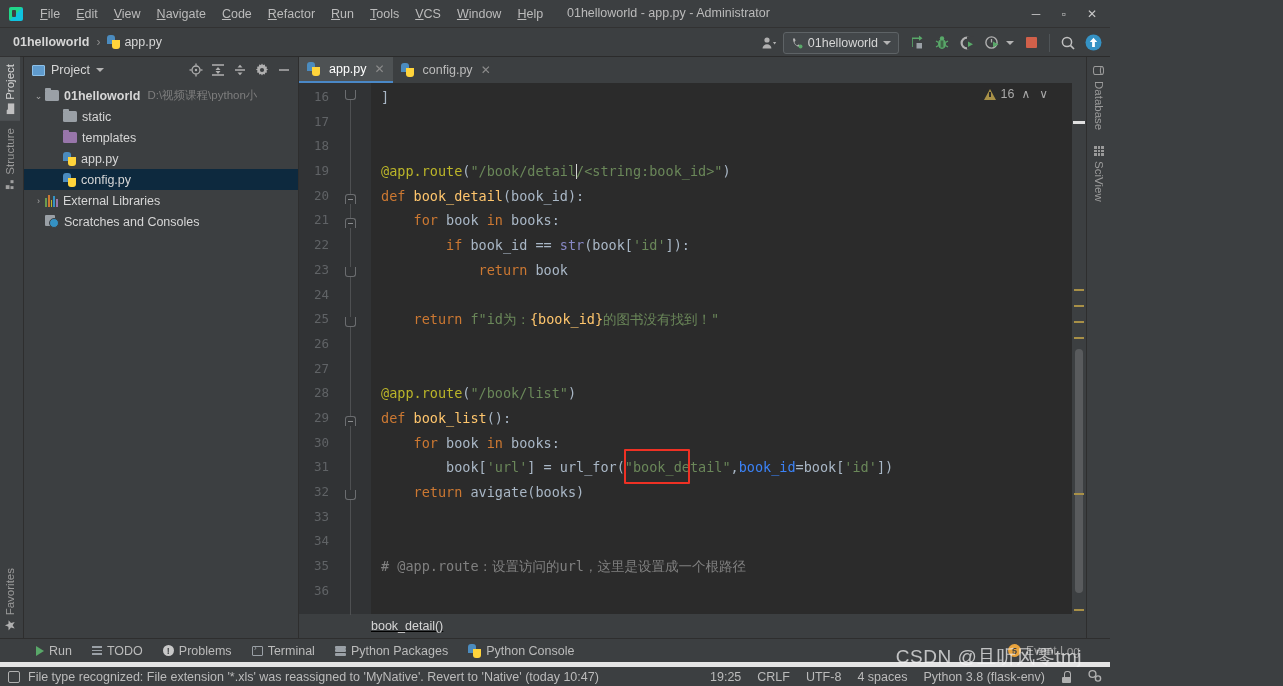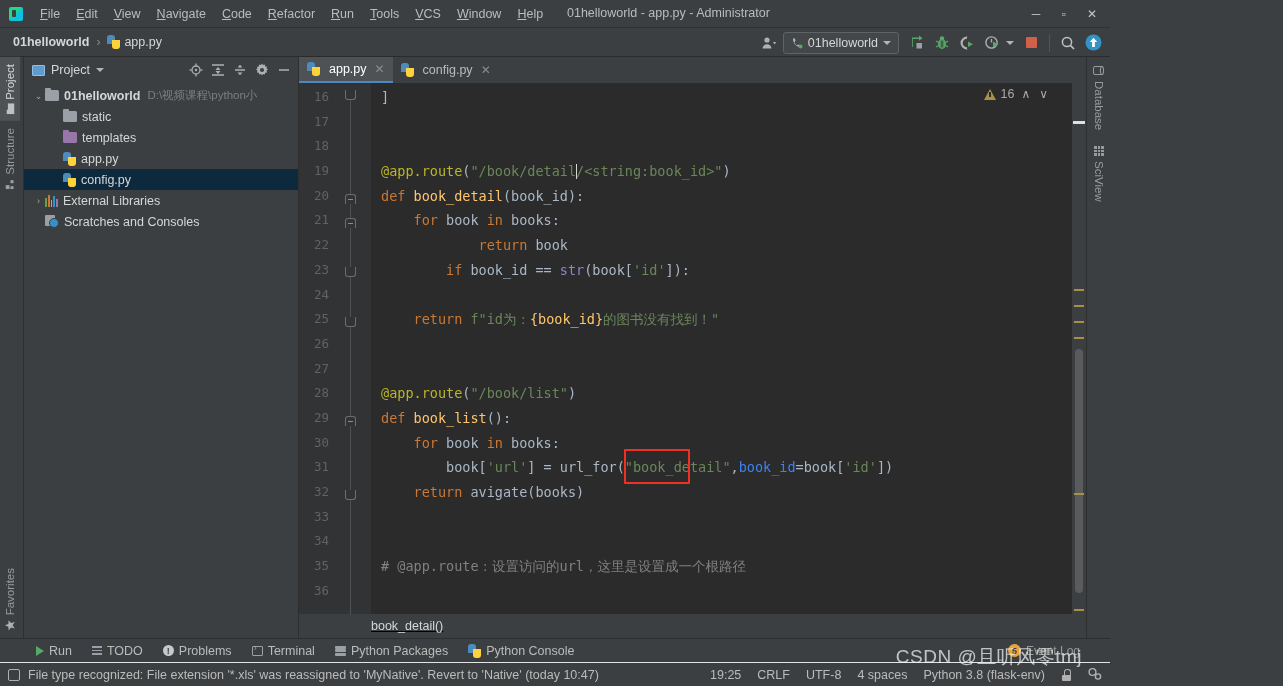--- a/index.html
+++ b/index.html
@@ -189,21 +189,21 @@
   .term-icon{ width:11px;height:10px;border:1.5px solid #9aa0a6;border-radius:1px;position:relative;}
   .term-icon::after{content:"\203A";position:absolute;left:1px;top:-4px;color:#9aa0a6;font-size:9px;}
   .pkg-icon{ width:11px;height:10px;position:relative;}
   .pkg-icon i{position:absolute;left:0;width:11px;height:3px;background:#9aa0a6;border-radius:1px;}
   .evlog { position:absolute; right: 30px; display:flex; align-items:center; gap:5px; color:#9a9a9a; font-size:12px;}
   .badge { width:13px;height:13px;border-radius:50%;background:#e8a33d;color:#3c3f41;font-size:9px;font-weight:bold;display:flex;align-items:center;justify-content:center;}
 
   
   .statusbar {
     height: 24px; background: #3c3f41; display:flex; align-items:center;
-    flex: none; padding: 0 8px; position: relative; border-top:1px solid #e5e5e5;
+    flex: none; padding: 0 8px; position: relative; border-top:5px solid #e5e5e5;
   }
   .sb-msg { color:#bbbbbb; font-size:12.5px; display:flex; align-items:center; gap:8px; white-space:nowrap;}
   .sb-icon{ width:12px;height:12px;border:1.5px solid #b0b0b0;border-radius:2px;flex:none;}
   .sb-right{ position:absolute; right:8px; display:flex; align-items:center; gap:16px; color:#bbbbbb; font-size:12.5px; white-space:nowrap;}
   .lock-icon{ width:11px;height:12px;position:relative;}
   .lock-icon::before{content:"";position:absolute;left:1px;bottom:0;width:9px;height:6px;background:#b0b0b0;border-radius:1px;}
   .lock-icon::after{content:"";position:absolute;left:3px;top:0;width:5px;height:6px;border:1.5px solid #b0b0b0;border-bottom:none;border-radius:3px 3px 0 0;}
 
   
   .watermark {
@@ -497,22 +497,22 @@
           </div>
 
         <div class="code" id="code-root">
           <div class="annot" style="left:253px; top:366px; width:66px; height:35px;"></div>
         <div class="cl"><span class="k-txt">]</span></div>
             <div class="cl"></div>
             <div class="cl"></div>
             <div class="cl"><span class="k-dec">@app.route</span><span class="k-txt">(</span><span class="k-str">"/book/detail</span><span class="caret-bar"></span><span class="k-str">/&lt;string:book_id&gt;"</span><span class="k-txt">)</span></div>
             <div class="cl"><span class="k-kw">def </span><span class="k-fn">book_detail</span><span class="k-txt">(book_id):</span></div>
             <div class="cl"><span class="k-txt">    </span><span class="k-kw">for </span><span class="k-txt">book </span><span class="k-kw">in </span><span class="k-txt">books:</span></div>
+            <div class="cl"><span class="k-txt">        </span><span class="k-kw">if </span><span class="k-txt">book_id == </span><span class="k-builtin">str</span><span class="k-txt">(book[</span><span class="k-str">'id'</span><span class="k-txt">]):</span></div>
             <div class="cl"><span class="k-txt">            </span><span class="k-kw">return </span><span class="k-txt">book</span></div>
-            <div class="cl"><span class="k-txt">        </span><span class="k-kw">if </span><span class="k-txt">book_id == </span><span class="k-builtin">str</span><span class="k-txt">(book[</span><span class="k-str">'id'</span><span class="k-txt">]):</span></div>
             <div class="cl"></div>
             <div class="cl"><span class="k-txt">    </span><span class="k-kw">return </span><span class="k-str">f"id为：</span><span class="k-fn">{book_id}</span><span class="k-str">的图书没有找到！"</span></div>
             <div class="cl"></div>
             <div class="cl"></div>
             <div class="cl"><span class="k-dec">@app.route</span><span class="k-txt">(</span><span class="k-str">"/book/list"</span><span class="k-txt">)</span></div>
             <div class="cl"><span class="k-kw">def </span><span class="k-fn">book_list</span><span class="k-txt">():</span></div>
             <div class="cl"><span class="k-txt">    </span><span class="k-kw">for </span><span class="k-txt">book </span><span class="k-kw">in </span><span class="k-txt">books:</span></div>
             <div class="cl"><span class="k-txt">        book[</span><span class="k-str">'url'</span><span class="k-txt">] = url_for(</span><span class="k-str">"book_detail"</span><span class="k-txt">,</span><span class="k-param">book_id</span><span class="k-txt">=book[</span><span class="k-str">'id'</span><span class="k-txt">])</span></div>
             <div class="cl"><span class="k-txt">    </span><span class="k-kw">return </span><span class="k-txt">avigate(books)</span></div>
             <div class="cl"></div>

